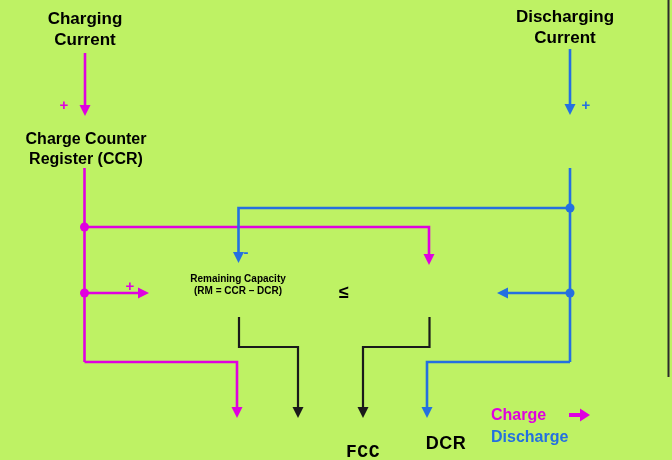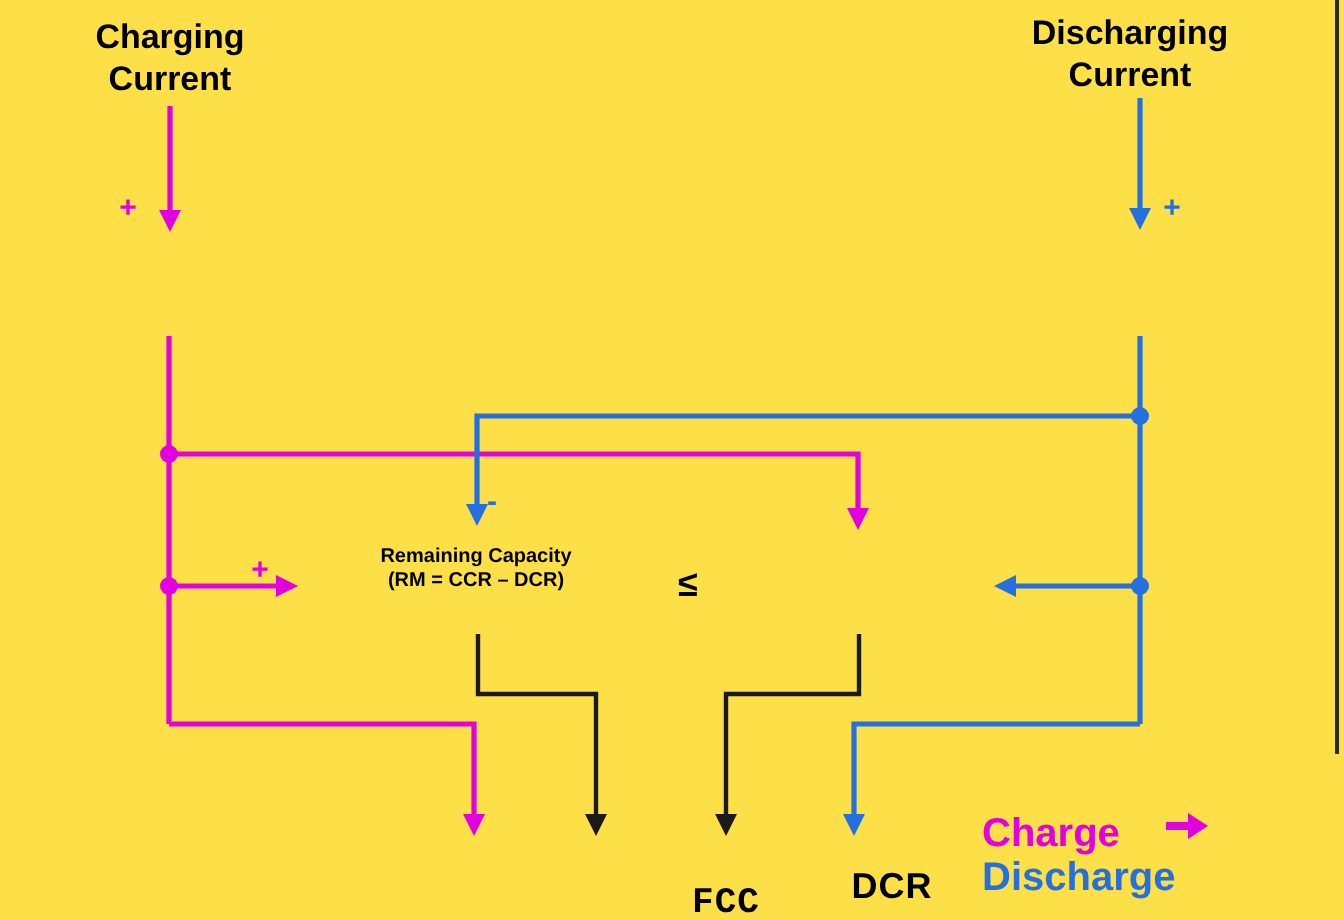--- a/index.html
+++ b/index.html
@@ -1,31 +1,31 @@
 <!DOCTYPE html>
 <html style="--charge: #e000e0; --discharge: #2470e0; --wire: #1a1a1a; --text: #000000;"><head>
 <meta charset="utf-8">
 <style>
   :root { --charge:#e000e0; --discharge:#2470e0; --wire:#1a1a1a; --text:#000000; }
   * { margin:0; padding:0; box-sizing:border-box; }
   body { font-family:"Liberation Sans", sans-serif; background:#ffffff; }
-  .stage { position:relative; width:672px; height:460px; background:#fde047; overflow:hidden; }
+  .stage { position:relative; width:672px; height:460px; background:#bef264; overflow:hidden; }
   svg.wires { position:absolute; left:0; top:0; width:672px; height:460px; }
   .lbl { position:absolute; color:var(--text); font-weight:bold; white-space:pre-line;
          text-align:center; transform:translateX(-50%); line-height:1.22; }
   .node-title { font-size:17px; }
   .node-reg { font-size:16px; }
   .node-mid { font-size:10px; }
   .cmp { font-size:18px; }
   .out-lbl { font-size:18px; letter-spacing:0.5px; }
   .sign { position:absolute; font-size:15px; font-weight:bold; transform:translate(-50%,-50%); }
   .sign.charge { color:var(--charge); }
   .sign.discharge { color:var(--discharge); }
-  .legend { position:absolute; left:491px; font-size:20px; font-weight:bold;
-            display:flex; align-items:flex-start; gap:22px; white-space:nowrap; }
+  .legend { position:absolute; left:491px; font-size:16px; font-weight:bold;
+            display:flex; align-items:center; gap:22px; white-space:nowrap; }
   .legend.charge-row { top:406px; color:var(--charge); }
   .legend.discharge-row { top:428px; color:var(--discharge);flex-direction:column; }
   .wire-charge { stroke:var(--charge); stroke-width:2.6; fill:none; }
   .wire-discharge { stroke:var(--discharge); stroke-width:2.6; fill:none; }
   .wire-black { stroke:var(--wire); stroke-width:2.2; fill:none; }
   .head-charge { fill:var(--charge); stroke:none; }
   .head-discharge { fill:var(--discharge); stroke:none; }
   .head-black { fill:var(--wire); stroke:none; }
 </style>
 </head>
@@ -70,20 +70,22 @@
       <circle class="head-discharge" cx="570" cy="293" r="4.5"></circle>
     </g>
 
     <line x1="668.5" y1="0" x2="668.5" y2="377" stroke="#2b2b2b" stroke-width="2"></line>
   </svg>
 
   <div class="lbl node-title" style="left:85px; top:9px;">Charging
 Current</div>
   <div class="lbl node-title" style="left:565px; top:7px;">Discharging
 Current</div>
+  <div class="lbl node-reg" style="left:86px; top:129px;">Charge Counter
+Register (CCR)</div>
   <div class="lbl node-mid" style="left:238px; top:273px;">Remaining Capacity
 (RM = CCR – DCR)</div>
   <div class="lbl cmp" style="left:344px; top:282px;">≤</div>
 
   <div class="sign charge" style="left:64px;  top:104px;">+</div>
   <div class="sign discharge" style="left:586px; top:104px;">+</div>
   <div class="sign charge" style="left:130px; top:285px;">+</div>
   <div class="sign discharge" style="left:246px; top:251px;">-</div>
 
   <div class="lbl out-lbl" style="left:238px; top:457px;">CCR</div>

